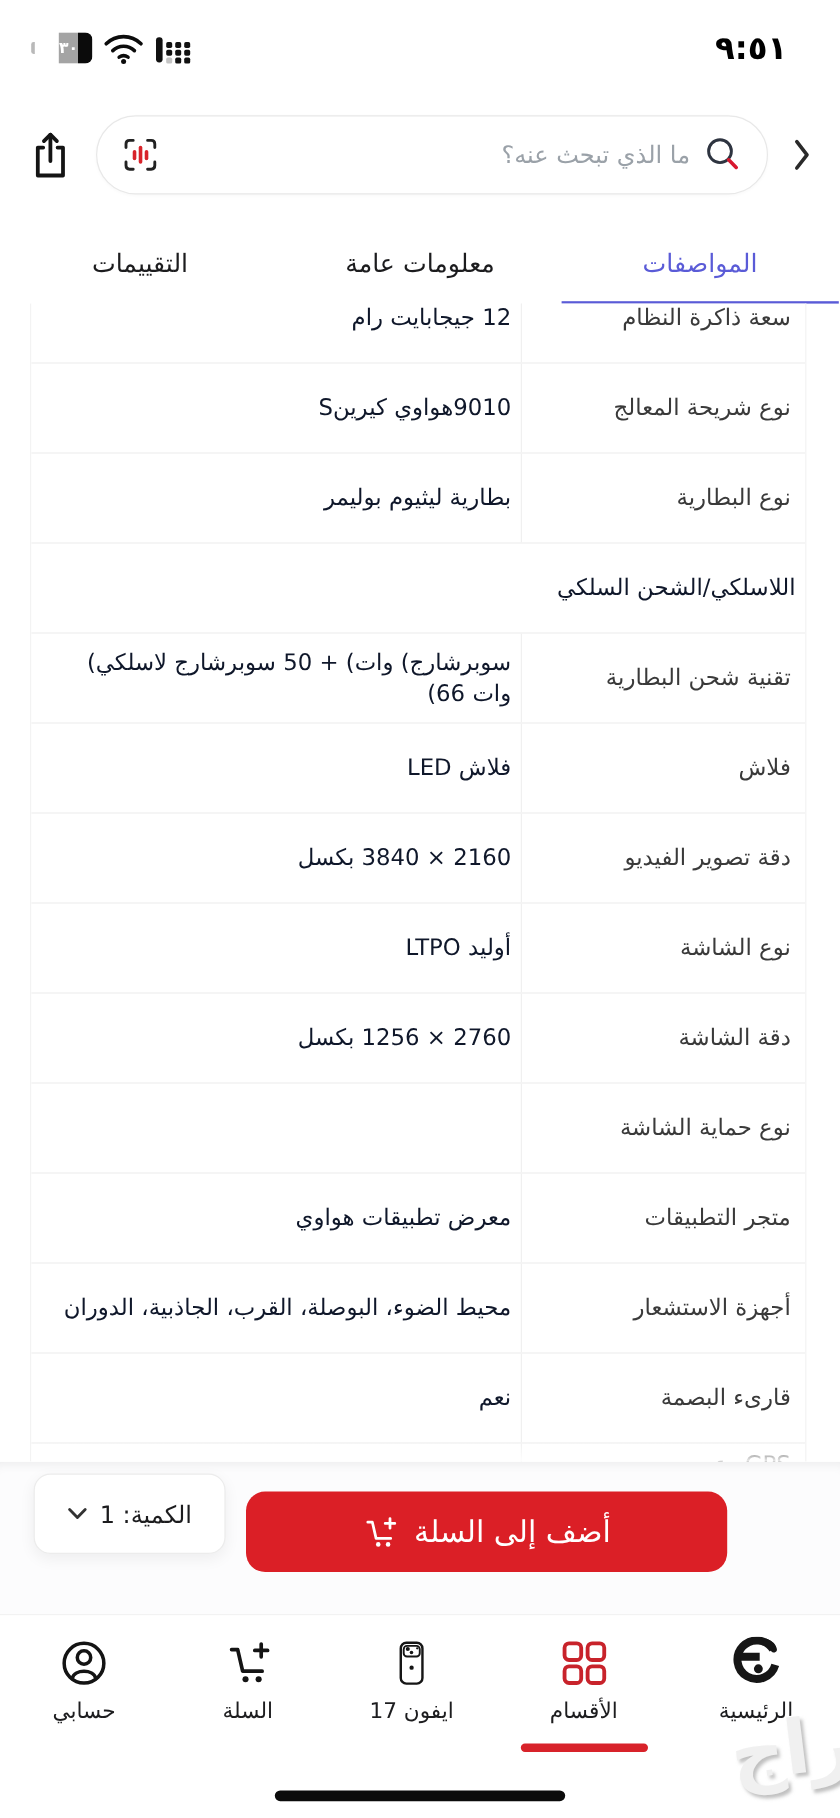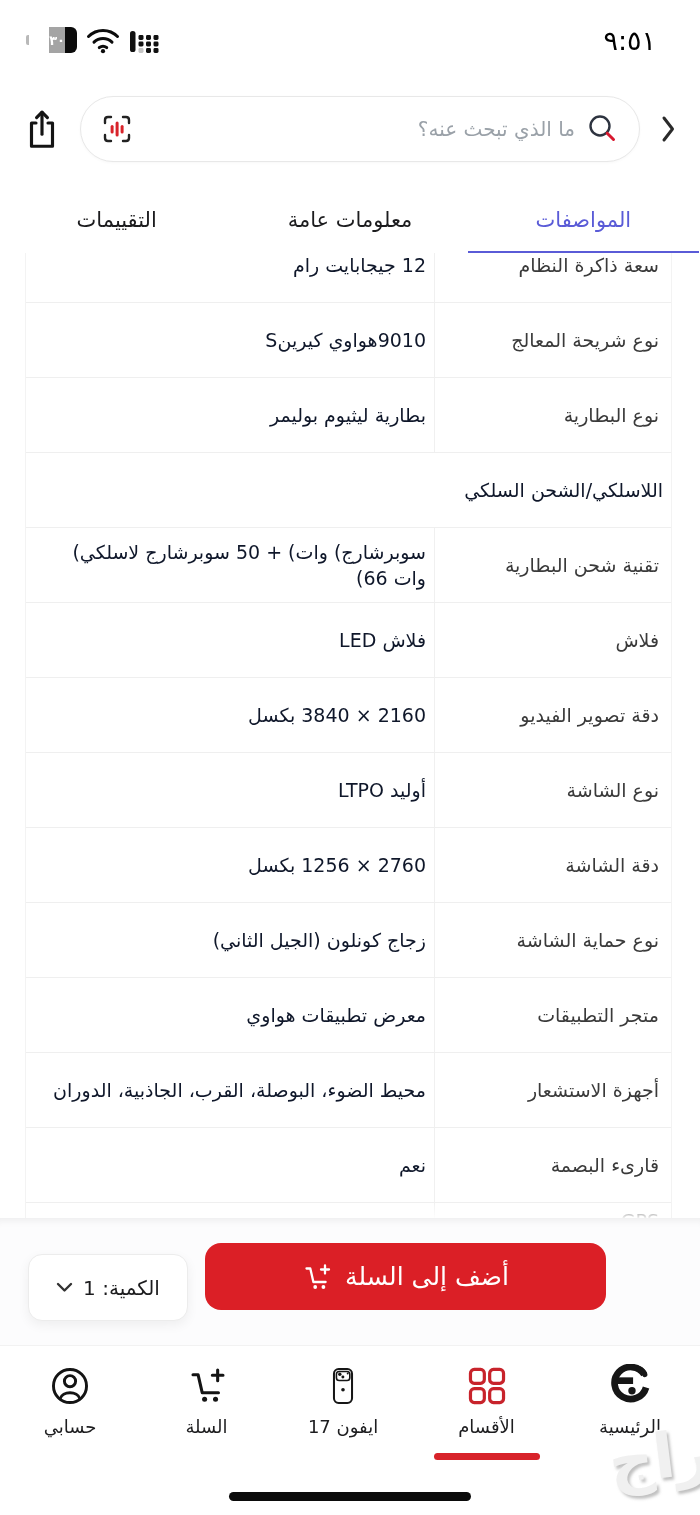--- a/index.html
+++ b/index.html
@@ -9,21 +9,21 @@
   .screen{
     position:relative; width:700px; height:1515px; margin:0 auto;
     background:#ffffff; overflow:hidden; direction:rtl;
   }
   
   .status-bar{
     position:absolute; top:12px; left:0; width:700px; height:56px;
     display:flex; justify-content:space-between; align-items:center;
     padding:0 44px 0 26px;
   }
-  .status-time{ font-size:27px; font-weight:400; color:#000; letter-spacing:1px; }
+  .status-time{ font-size:27px; font-weight:700; color:#000; letter-spacing:1px; }
   .status-icons{ display:flex; align-items:center; gap:9px; }
   .battery{ direction:ltr; display:flex; align-items:center; }
   .batt-nub{ width:3px; height:10px; background:#b9b9b9; border-radius:2px 0 0 2px; }
   .batt-body{ width:48px; height:26px; border-radius:6px; overflow:hidden; display:flex;padding-left:20px; }
   .batt-level{ background:#a4a4a4; color:#fff; font-size:13px; font-weight:700; width:58%;
     display:flex; align-items:center; justify-content:center; }
   .batt-fill{ background:#0b0b0b; width:42%; }
   
   .header{
     position:absolute; top:92px; left:0; width:700px; height:74px;
@@ -83,21 +83,21 @@
     position:absolute; top:1218px; left:0; width:700px; height:127px;
     background:#fcfcfd; box-shadow:inset 0 9px 9px -7px rgba(0,0,0,.07);
   }
   .add-btn{
     position:absolute; top:25px; left:205px; width:401px; height:67px;
     background:#db1f26; border:none; border-radius:16px; cursor:pointer;
     display:flex; align-items:center; justify-content:center; gap:13px;
     color:#fff; font-family:"DejaVu Sans",sans-serif; font-size:25px; font-weight:500;
   }
   .qty-box{
-    position:absolute; top:36px; left:28px; width:160px; height:67px;
+    position:absolute; top:10px; left:28px; width:160px; height:67px;
     background:#fff; border:1px solid #ececec; border-radius:14px; cursor:pointer;
     box-shadow:0 4px 12px rgba(0,0,0,.06);
     display:flex; align-items:center; justify-content:center; gap:10px;
     font-size:20px; color:#1c1c1e;
   }
   
   .bottom-nav{
     position:absolute; top:1345px; left:0; width:700px; height:170px;
     background:#fff; border-top:1px solid #f2f2f2;
     display:flex; justify-content:space-between; padding:14px 24px 0;
@@ -226,21 +226,20 @@
       <div class="spec-row">
         <div class="spec-label">نوع الشاشة</div>
         <div class="spec-value">أوليد LTPO</div>
       </div>
       <div class="spec-row">
         <div class="spec-label">دقة الشاشة</div>
         <div class="spec-value">2760 × 1256 بكسل</div>
       </div>
       <div class="spec-row">
         <div class="spec-label">نوع حماية الشاشة</div>
-        <div class="spec-value">زجاج كونلون (الجيل الثاني)</div>
       </div>
       <div class="spec-row">
         <div class="spec-label">متجر التطبيقات</div>
         <div class="spec-value">معرض تطبيقات هواوي</div>
       </div>
       <div class="spec-row">
         <div class="spec-label">أجهزة الاستشعار</div>
         <div class="spec-value">محيط الضوء، البوصلة، القرب، الجاذبية، الدوران</div>
       </div>
       <div class="spec-row">

